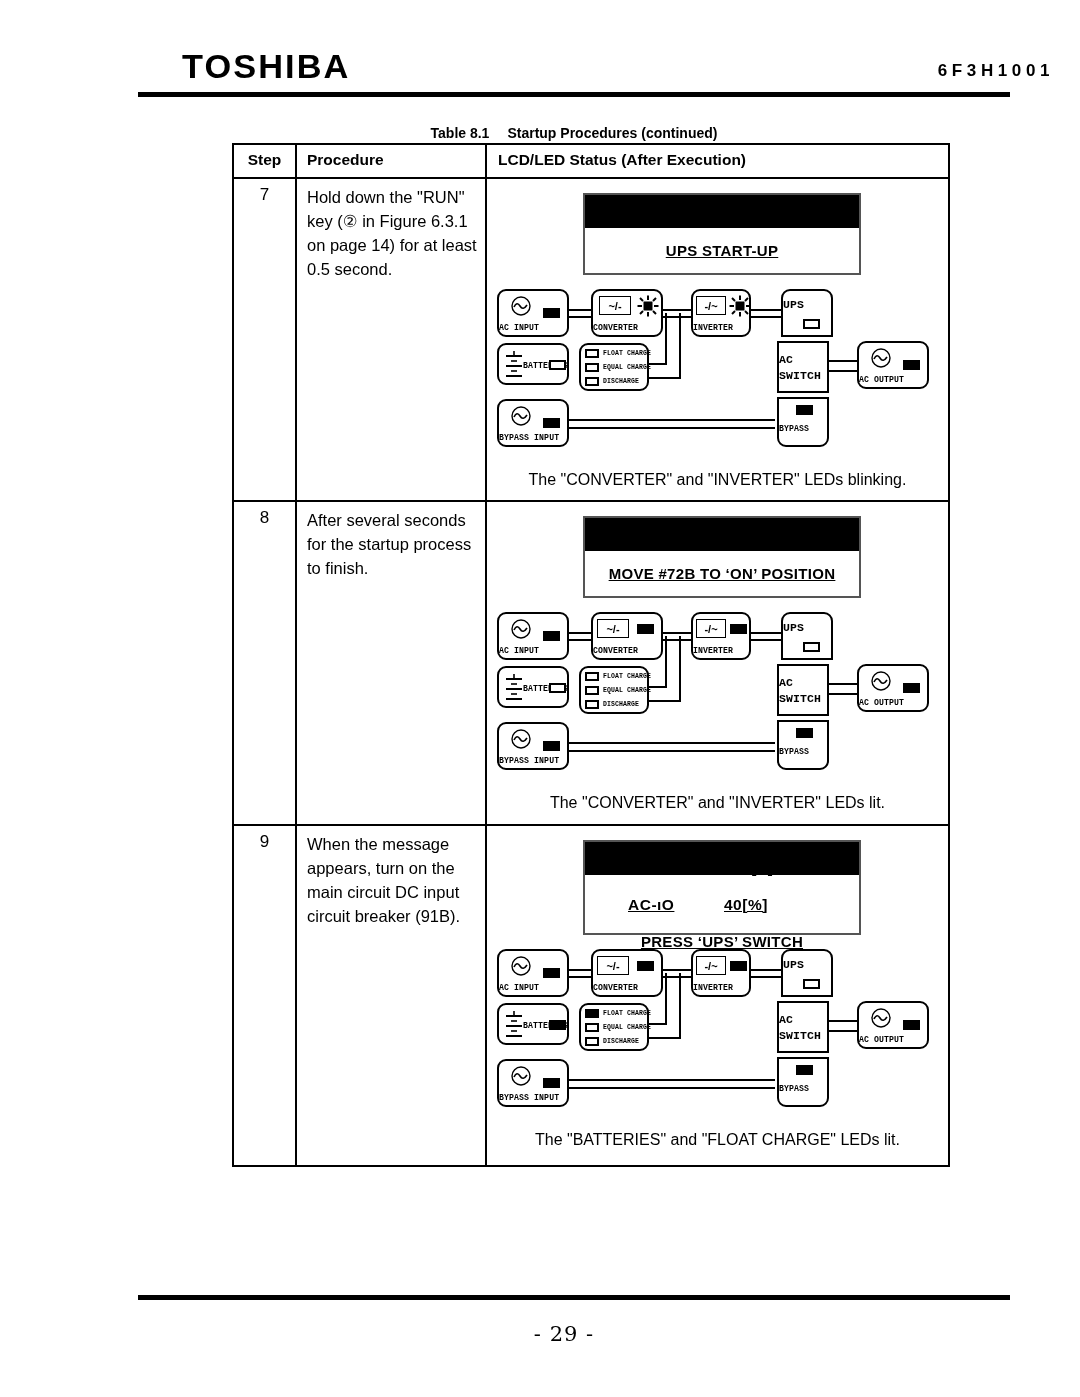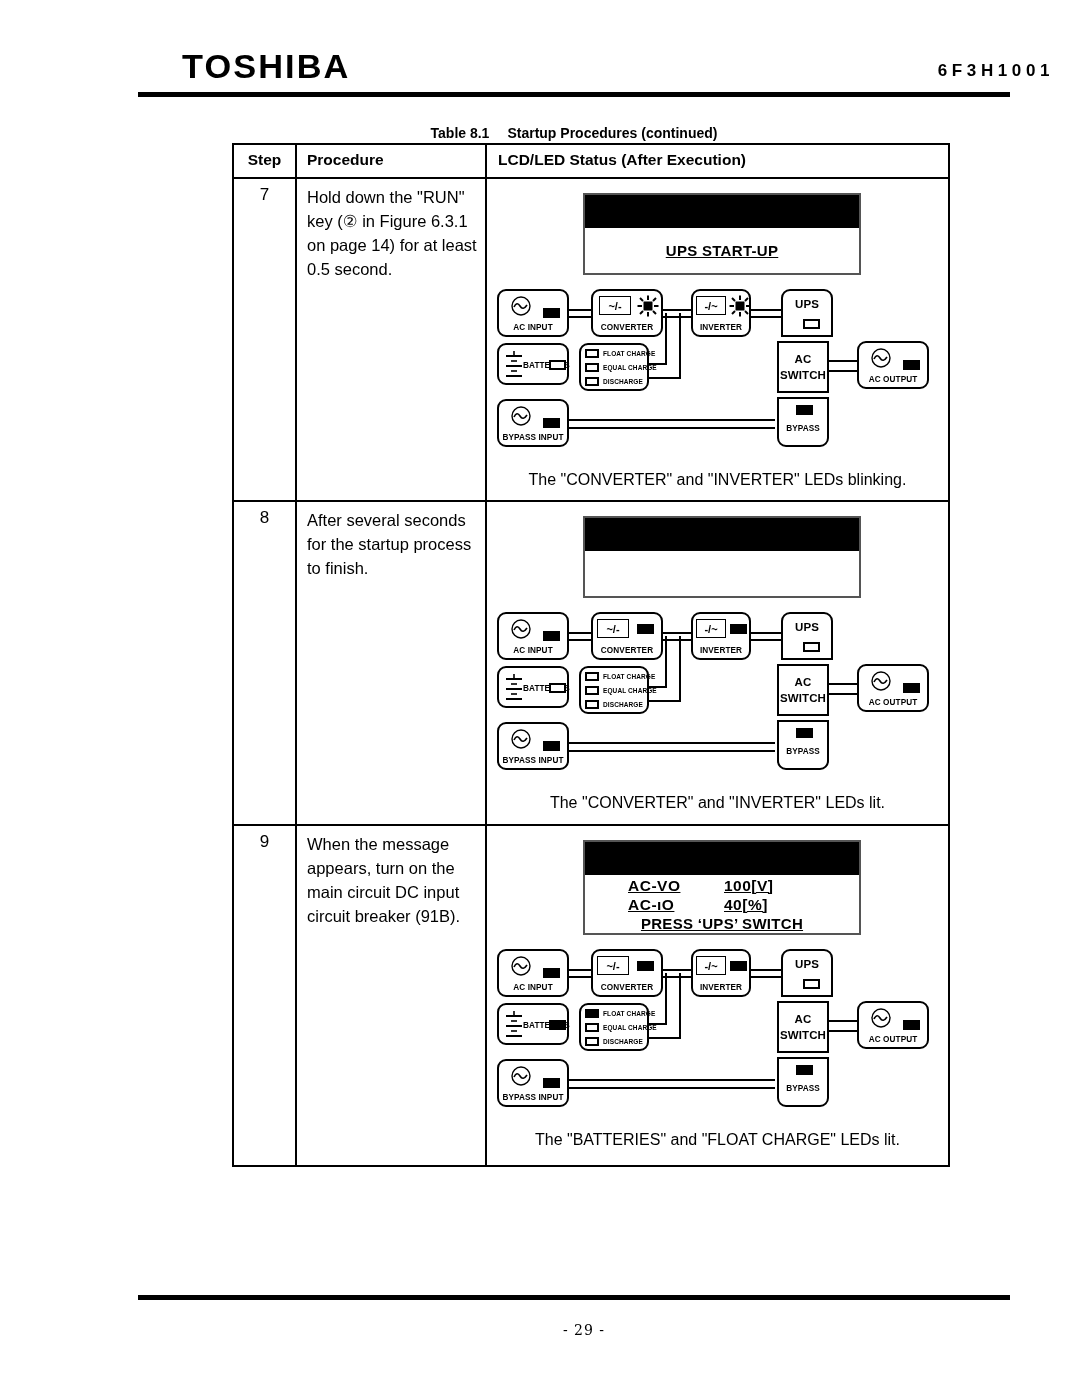--- a/index.html
+++ b/index.html
@@ -163,21 +163,22 @@
   }
   .blk.rounded { border-radius: 9px; }
   .blk.round-top { border-radius: 9px 9px 0 0; }
   .blk.round-bottom { border-radius: 0 0 9px 9px; }
   .blk-label {
     position: absolute;
     font-size: 8.2px;
     font-weight: bold;
     letter-spacing: 0.1px;
     white-space: nowrap;
-    text-align: center;
+    text-align: left;
+    font-family: Liberation Mono, monospace;
   }
   .blk-label.big {
     font-size: 11.5px;
     font-weight: bold;
   }
 
   
   .led {
     position: absolute;
     width: 17px; height: 10px;
@@ -228,25 +229,25 @@
 
   
   .footer-rule {
     position: absolute;
     left: 138px; top: 1295px;
     width: 872px; height: 5px;
     background: #000;
   }
   .page-no {
     position: absolute;
-    left: 148px; top: 1322px;
+    left: 128px; top: 1322px;
     width: 872px;
     text-align: center;
     font-family: "DejaVu Serif", serif;
-    font-size: 14px;
+    font-size: 21px;
     letter-spacing: 1px;
   }
 </style>
 </head>
 <body>
 
 <div class="page">
 
   <div class="header">
     <div class="brand">TOSHIBA</div>
@@ -399,20 +400,23 @@
         </div>
       </div>
       <div class="led-caption" style="left:0px; top:285px;">The "CONVERTER" and "INVERTER" LEDs blinking.</div>
     </div>
 
     <div class="cell step-num r2">8</div>
     <div class="cell proc-text r2">After several seconds for the startup process to finish.</div>
     <div class="cell lcdled r2">
       <div class="lcd" style="left:98px; top:8px; width:278px; height:82px;">
         <div class="lcd-bar"></div>
+        <div class="lcd-body" style="height:45px;">
+          <div class="lcd-line">MOVE #72B TO ‘ON’ POSITION</div>
+        </div>
       </div>
       <div class="diagram" style="left:4px; top:100px;">
         <div class="wire wire-h" style="left:78px; top:24px; width:24px;"></div>
         <div class="wire wire-h" style="left:78px; top:31px; width:24px;"></div>
         <div class="wire wire-h" style="left:172px; top:24px; width:30px;"></div>
         <div class="wire wire-h" style="left:172px; top:31px; width:30px;"></div>
         <div class="wire wire-h" style="left:262px; top:24px; width:30px;"></div>
         <div class="wire wire-h" style="left:262px; top:31px; width:30px;"></div>
         <div class="wire wire-v" style="left:176px; top:28px; height:52px;"></div>
         <div class="wire wire-h" style="left:160px; top:78px; width:18px;"></div>
@@ -500,21 +504,21 @@
         </div>
       </div>
       <div class="led-caption" style="left:0px; top:285px;">The "CONVERTER" and "INVERTER" LEDs lit.</div>
     </div>
 
     <div class="cell step-num r3">9</div>
     <div class="cell proc-text r3">When the message appears, turn on the main circuit DC input circuit breaker (91B).</div>
     <div class="cell lcdled r3">
       <div class="lcd" style="left:98px; top:8px; width:278px; height:95px;">
         <div class="lcd-bar"></div>
-        <div class="lcd-body" style="height:58px; justify-content:center; gap:1px;">
+        <div class="lcd-body" style="height:58px; justify-content:center; gap:19px;">
           <div class="lcd-kv">
             <span class="k">AC-VO</span>
             <span class="v">100[V]</span>
           </div>
           <div class="lcd-kv">
             <span class="k">AC-ıO</span>
             <span class="v">40[%]</span>
           </div>
           <div class="lcd-line">PRESS ‘UPS’ SWITCH</div>
         </div>

